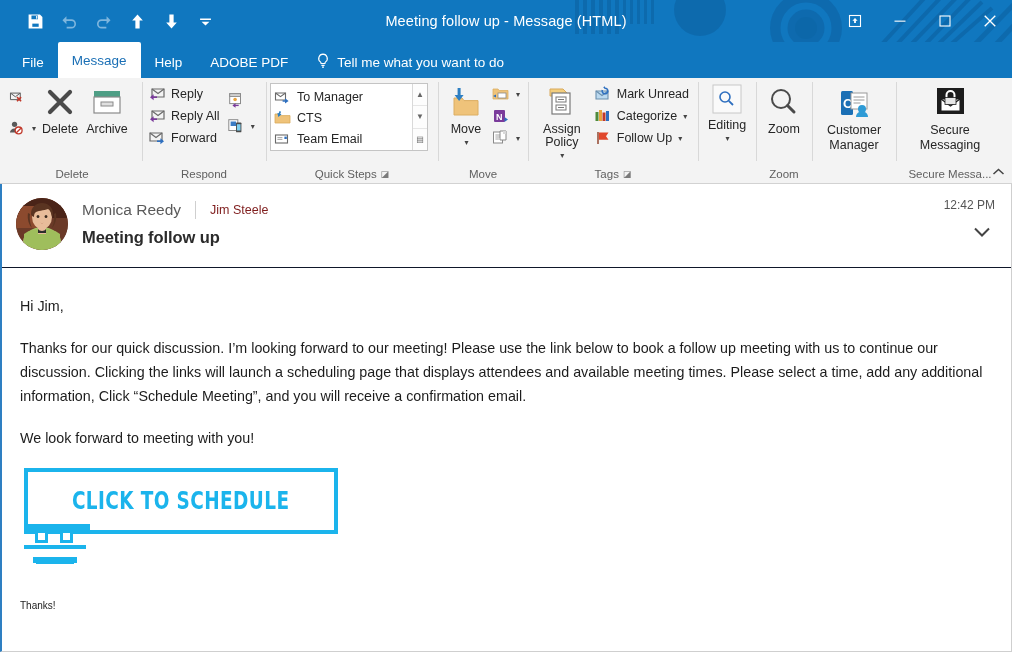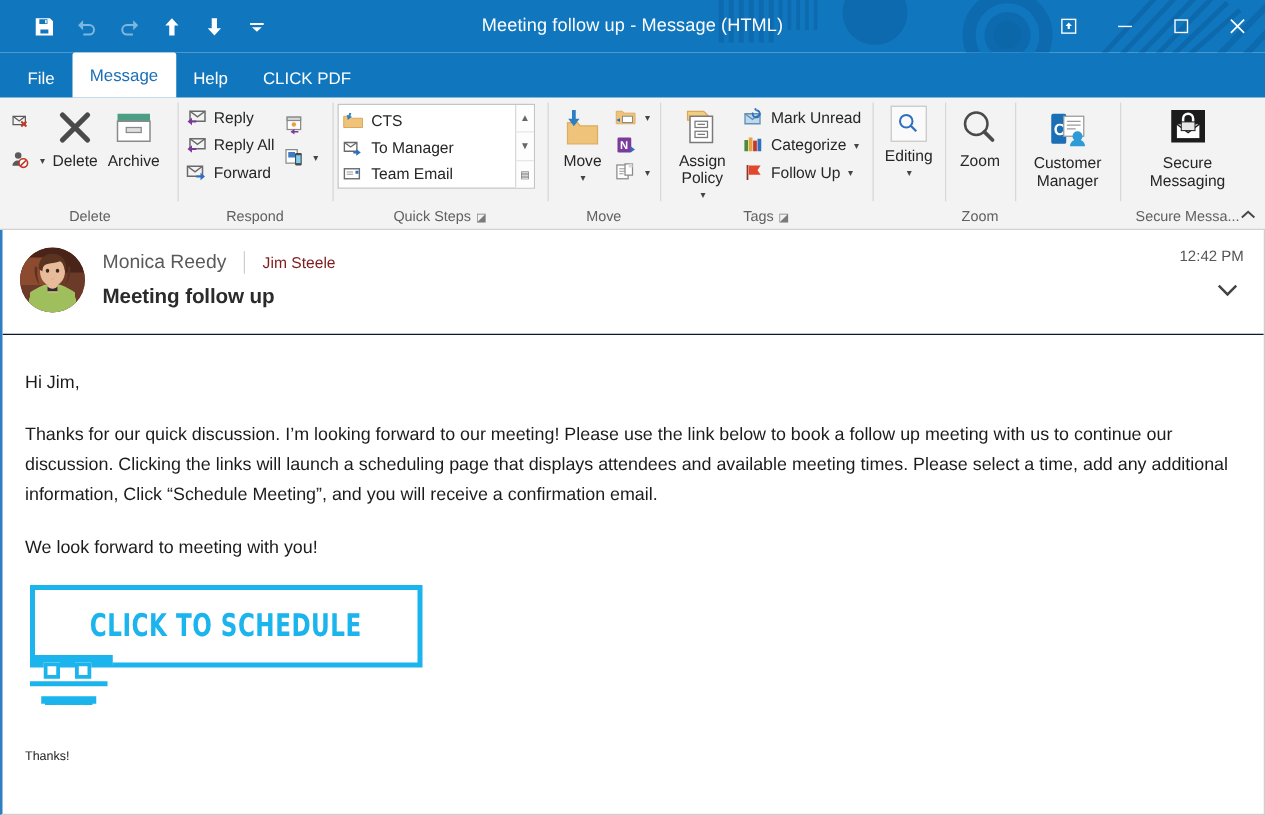--- a/index.html
+++ b/index.html
@@ -333,21 +333,30 @@
             <path stroke="#fff" stroke-width="1.2" d="M3.3 3.3l9.4 9.4M12.7 3.3l-9.4 9.4"></path>
           </svg>
       </div>
     </div>
   </div>
 
   <div class="tabstrip">
     <div class="tab">File</div>
     <div class="tab active">Message</div>
     <div class="tab">Help</div>
-    <div class="tab">CLICK PDF</div>
+    <div class="tab">ADOBE PDF</div>
+    <div class="tellme">
+      <span>
+        <svg width="14" height="16" viewBox="0 0 14 16">
+            <path fill="none" stroke="#fff" stroke-width="1.2" d="M7 1.2a4.3 4.3 0 0 1 2.6 7.7c-.5.4-.7 1-.7 1.6H5.1c0-.6-.2-1.2-.7-1.6A4.3 4.3 0 0 1 7 1.2z"></path>
+            <path stroke="#fff" stroke-width="1.2" d="M5.4 12.3h3.2M6 14.2h2"></path>
+          </svg>
+      </span>
+      <span>Tell me what you want to do</span>
+    </div>
   </div>
 
   <div class="ribbon">
 
     <div class="rgroup" style="width:140px">
       <div class="rg-body">
         <div class="smallcol" style="width:32px">
           <div class="smallbtn" style="height:30px">
             <span class="ico">
               <svg width="22" height="20" viewBox="0 0 22 20">
@@ -453,39 +462,39 @@
           </div>
         </div>
       </div>
       <div class="rg-label">Respond</div>
     </div>
 
     <div class="rgroup" style="width:172px">
       <div class="rg-body">
         <div class="qs-box">
           <div class="qs-list">
-            <div class="qs-item">
-              <span class="ico">
-                <svg width="17" height="14" viewBox="0 0 17 14">
-                    <path fill="#EFC37A" stroke="#D9A95A" stroke-width="0.8" d="M1 3h5l1.4 1.6H16V12H1z"></path>
-                    <path fill="#2E7FC2" d="M5.2 0.6 3 4.2h1.4v2.4h1.6V4.2H7.4z" transform="rotate(200 5.2 3.4)"></path>
-                  </svg>
-              </span>
-              <span>CTS</span>
-            </div>
             <div class="qs-item">
               <span class="ico">
                 <svg width="17" height="14" viewBox="0 0 17 14">
                     <path fill="none" stroke="#6a6a6a" stroke-width="1.1" d="M1.5 3h10v7h-10z"></path>
                     <path fill="none" stroke="#6a6a6a" stroke-width="1.1" d="M1.5 3l5 3.6L11.5 3"></path>
                     <path fill="#2E6FBF" d="M11 8.2 14.6 11 11 13.6z"></path>
                     <path stroke="#2E6FBF" stroke-width="1.5" fill="none" d="M13 11H8.6"></path>
                   </svg>
               </span>
               <span>To Manager</span>
+            </div>
+            <div class="qs-item">
+              <span class="ico">
+                <svg width="17" height="14" viewBox="0 0 17 14">
+                    <path fill="#EFC37A" stroke="#D9A95A" stroke-width="0.8" d="M1 3h5l1.4 1.6H16V12H1z"></path>
+                    <path fill="#2E7FC2" d="M5.2 0.6 3 4.2h1.4v2.4h1.6V4.2H7.4z" transform="rotate(200 5.2 3.4)"></path>
+                  </svg>
+              </span>
+              <span>CTS</span>
             </div>
             <div class="qs-item">
               <span class="ico">
                 <svg width="17" height="14" viewBox="0 0 17 14">
                     <rect x="1.5" y="3" width="12" height="8" fill="#fff" stroke="#6a6a6a" stroke-width="1.1"></rect>
                     <path stroke="#9a9a9a" stroke-width="0.9" d="M3.4 5.6h5M3.4 7.4h5"></path>
                     <rect x="10.4" y="4.6" width="2.4" height="2.4" fill="#2E6FBF"></rect>
                   </svg>
               </span>
               <span>Team Email</span>

